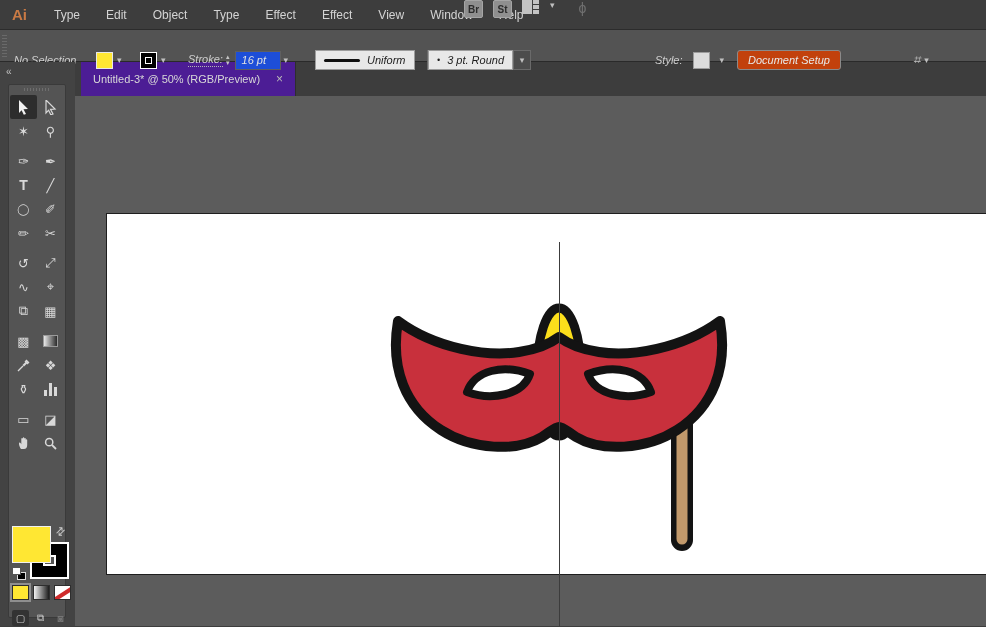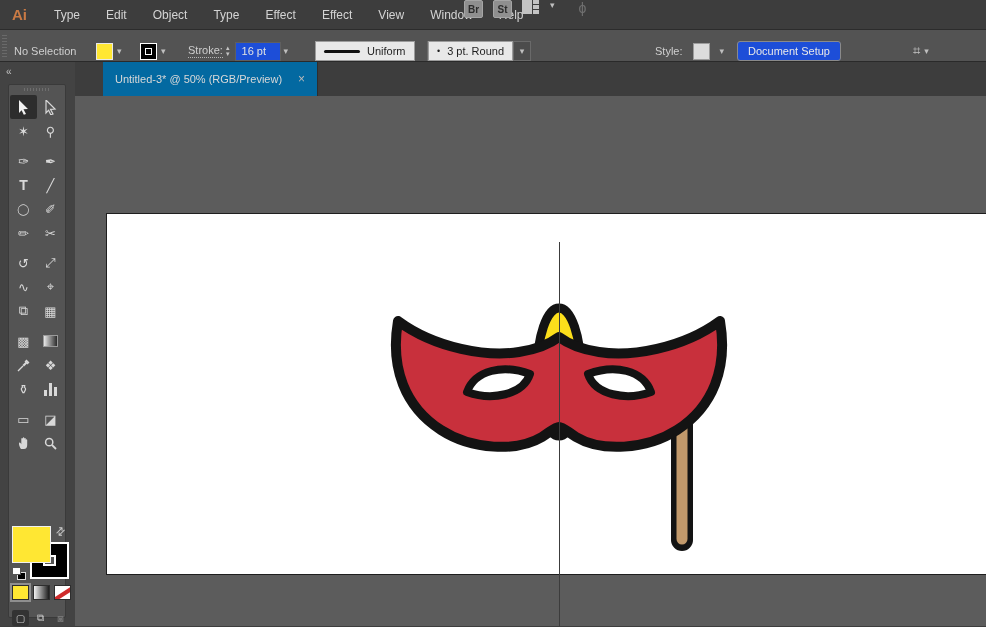--- a/index.html
+++ b/index.html
@@ -19,35 +19,35 @@
   .ws-icon .r { display:grid; grid-template-rows:1fr 1fr 1fr; gap:1px; }
   .ws-icon .r b { background:#c3c3c3; }
   .chev { color:#bfbfbf; font-size:9px; }
   .dim-icon { color:#9a9a9a; opacity:.55; font-size:14px; margin-left:14px; }
 
   
   .controlbar { position:relative; height:32px; background:#535353; border-bottom:1px solid #2a2a2a;
                 color:#cfcfcf; font-size:11px; }
   .controlbar .grip { position:absolute; left:2px; top:4px; bottom:4px; width:5px;
       background:repeating-linear-gradient(0deg,#6a6a6a 0 1px,transparent 1px 3px); }
-  .cb { position:absolute; top:3px; height:36px; display:flex; align-items:center; }
+  .cb { position:absolute; top:12px; height:36px; display:flex; align-items:center;font-style:italic; }
   .lbl-dot { border-bottom:1px dotted #b5b5b5; padding-bottom:1px; }
   .swatch { width:17px; height:17px; border:1px solid #e8e8e8; }
   .stroke-ind { width:17px; height:17px; background:#fff; padding:1px; }
   .stroke-ind .b { width:100%; height:100%; background:#000; display:flex; align-items:center; justify-content:center; }
   .stroke-ind .h { width:7px; height:7px; border:1px solid #fff; }
   .field { background:#1d4ed8; border:1px solid #5f5f5f; height:19px; display:flex; align-items:center;
            padding:0 6px; color:#e2e2e2; }
   .stepper { display:flex; flex-direction:column; font-size:7px; color:#c5c5c5; line-height:6px; margin-right:2px; }
   .lt-drop { background:#e8e8e8; border:1px solid #9c9c9c; height:20px; display:flex; align-items:center;
              color:#1e1e1e; padding:0 8px; gap:7px; }
   .lt-chev { background:#4c4c4c; border:1px solid #6a6a6a; height:20px; width:18px; display:flex;
              align-items:center; justify-content:center; }
   .profile-line { width:36px; height:3px; background:#101010; border-radius:2px; }
-  .cb-btn { height:20px; border:1px solid #8a8a8a; border-radius:3px; background:#1d4ed8; color:#e8e8e8;
+  .cb-btn { height:20px; border:1px solid #8a8a8a; border-radius:3px; background:#c2410c; color:#e8e8e8;
             display:flex; align-items:center; padding:0 10px; font-size:11px; }
   .selml-icon { color:#c4c4c4; font-size:13px; letter-spacing:-2px; }
 
   
   .main { display:flex; height:564px; }
   .dock { width:75px; background:#434343; position:relative; flex:none; }
   .collapse { position:absolute; left:6px; top:4px; color:#c2c2c2; font-size:10px; letter-spacing:-1px; }
   .toolpanel { position:absolute; left:8px; top:22px; width:58px; bottom:8px; background:#545454;
                border:1px solid #3a3a3a; border-radius:2px; }
   .tp-grip { height:9px; display:flex; align-items:center; justify-content:center; }
@@ -83,22 +83,22 @@
                      background:#cf2b2b; transform:rotate(-33deg); }
   .modesrow { position:absolute; left:3px; top:525px; display:flex; gap:3px; }
   .mode { width:17px; height:16px; display:flex; align-items:center; justify-content:center;
           color:#cfcfcf; font-size:10px; border-radius:2px; }
   .mode.active { background:#333; }
   .mode.dis { opacity:.35; }
 
   
   .docarea { flex:1; display:flex; flex-direction:column; min-width:0; }
   .tabbar { height:34px; background:#3d3d3d; display:flex; align-items:flex-end; }
-  .tab { height:34px; background:#0369a1; border-right:1px solid #2e2e2e; display:flex; align-items:center;
-         padding:0 12px; margin-left:28px; }
+  .tab { height:34px; background:#4c1d95; border-right:1px solid #2e2e2e; display:flex; align-items:center;
+         padding:0 12px; margin-left:6px; }
   .tab-title { color:#d8d8d8; font-size:11px; }
   .tab-close { color:#b9b9b9; font-size:12px; margin-left:16px; }
 
   .canvas { position:relative; flex:1; background:#5c5c5c; overflow:hidden; }
   .artboard { position:absolute; left:31px; top:117px; width:881px; height:362px; background:#fff;
               border:1px solid #1e1e1e; border-right:none; }
   .artboard svg { position:absolute; left:-1px; top:-1px; }
   .vline { position:absolute; left:484px; top:146px; width:1px; bottom:0; background:#3c3c3c; z-index:5; }
 </style>
 </head>

